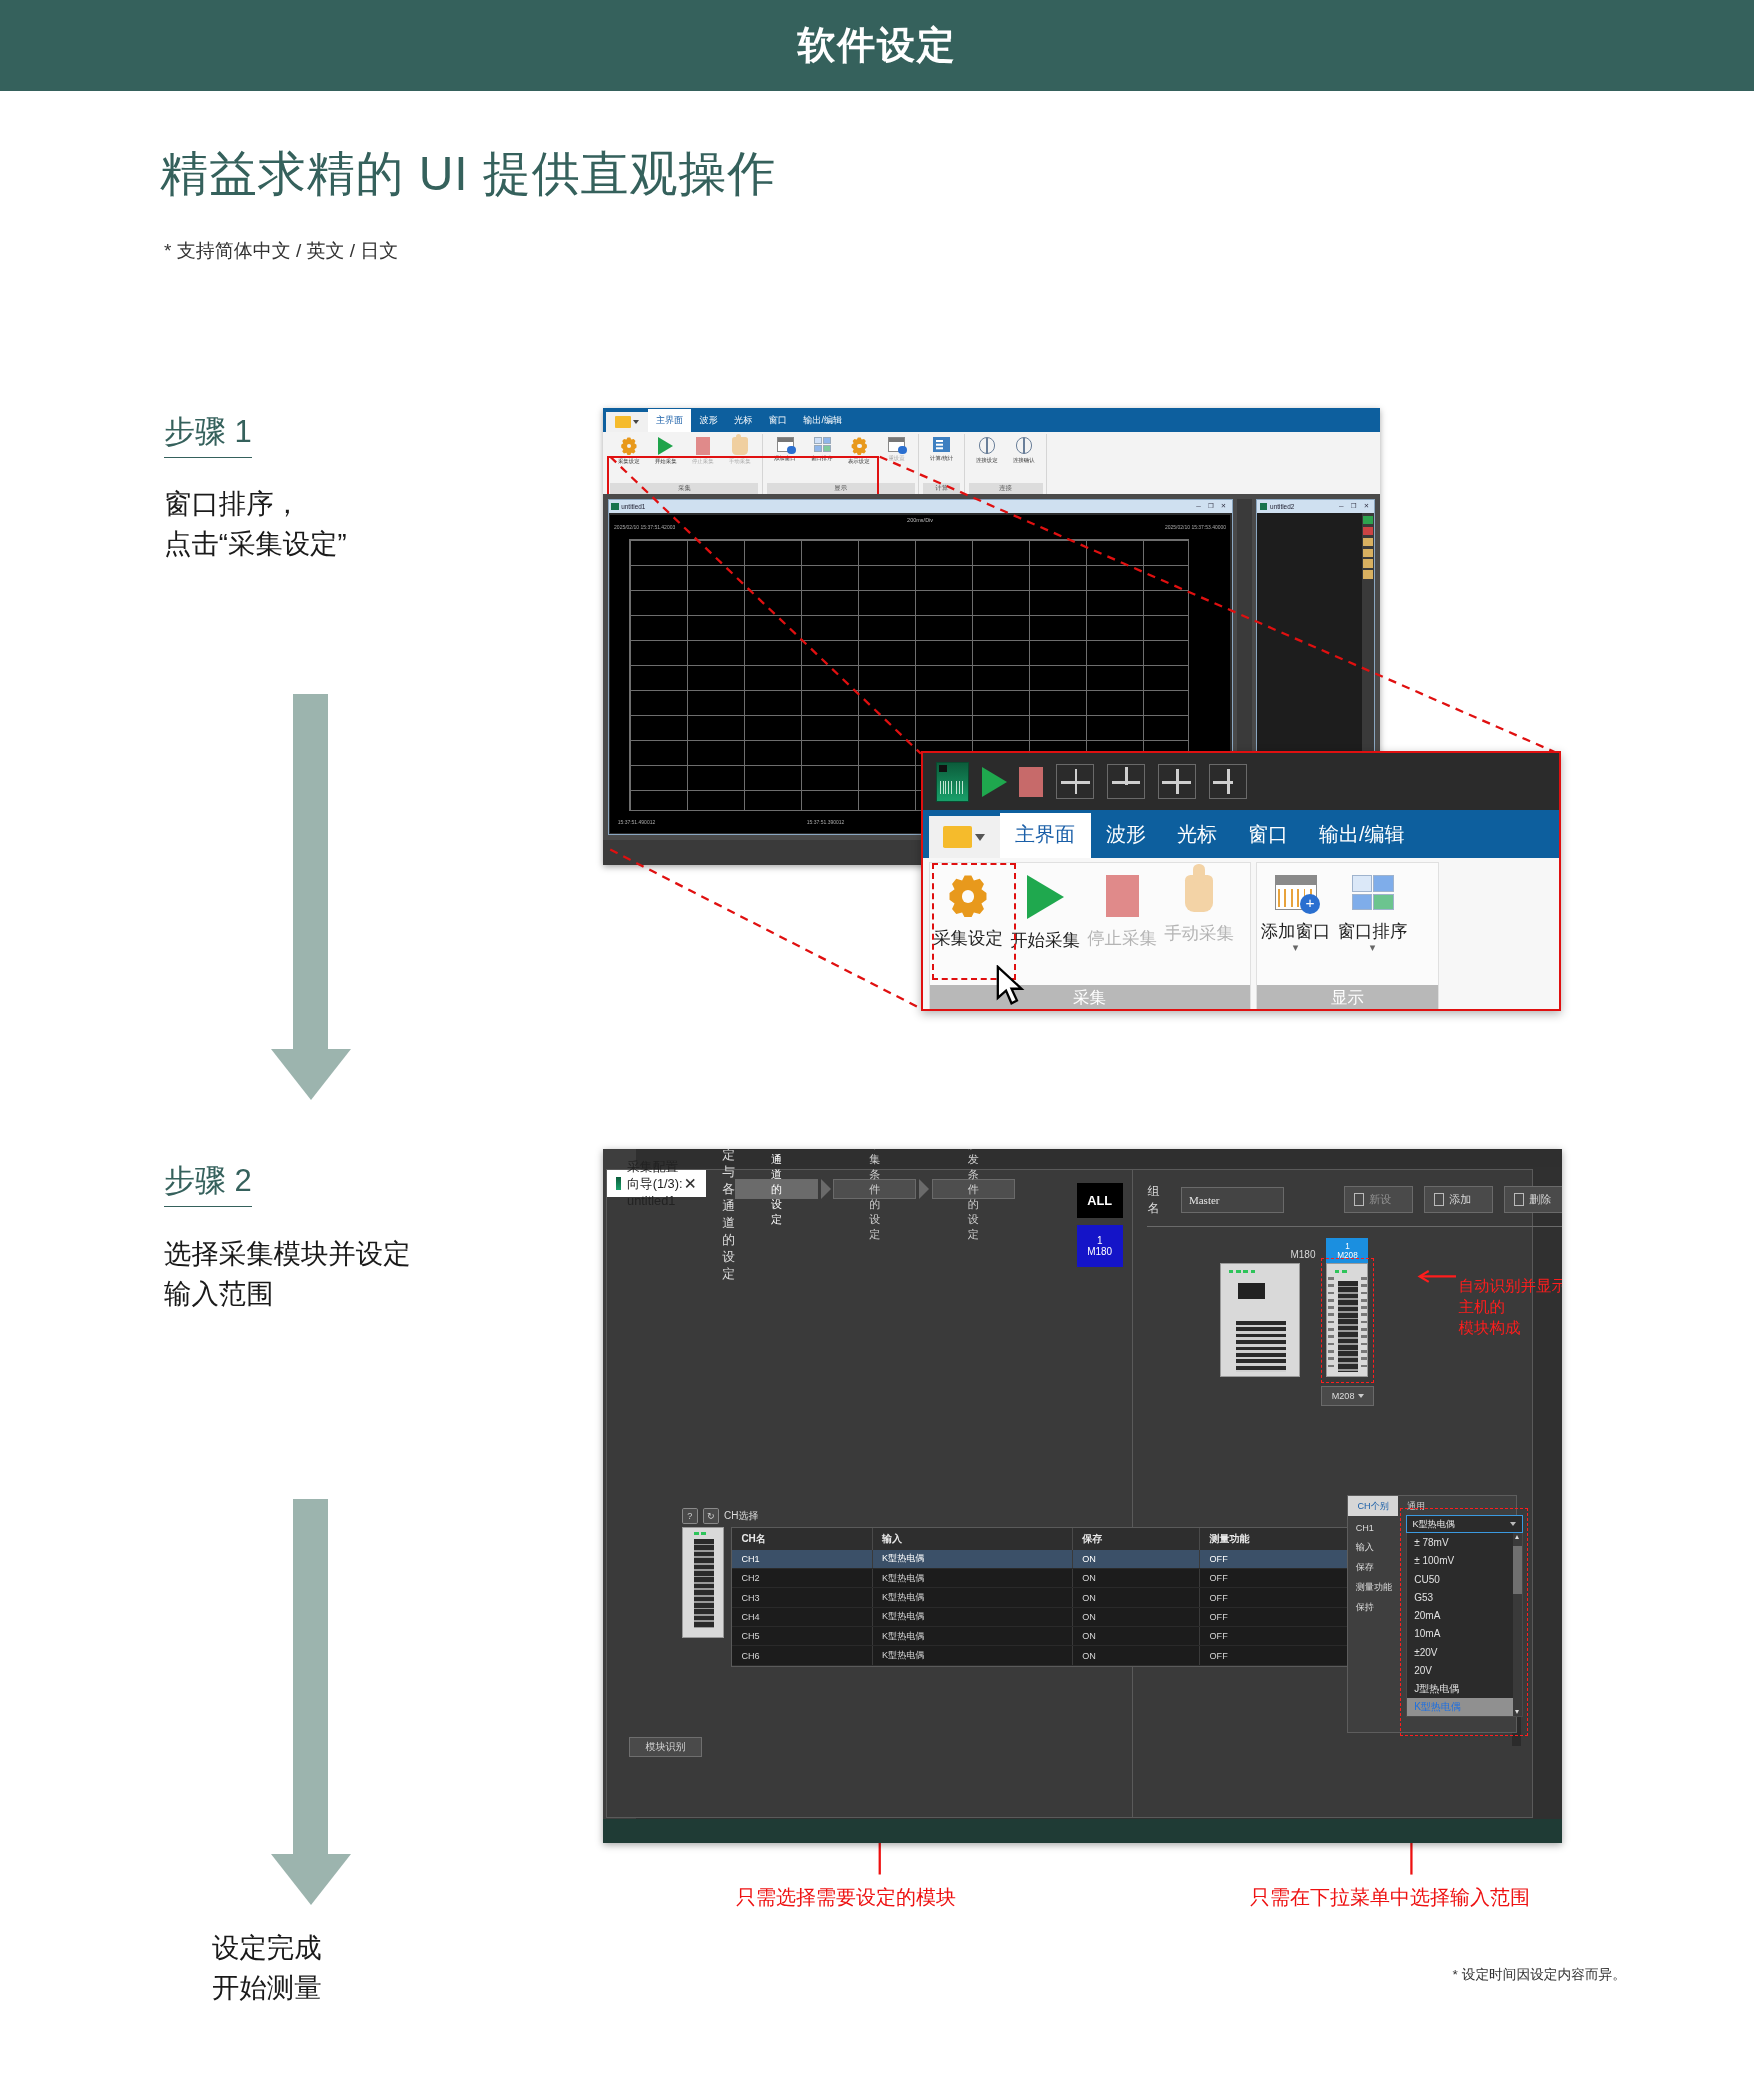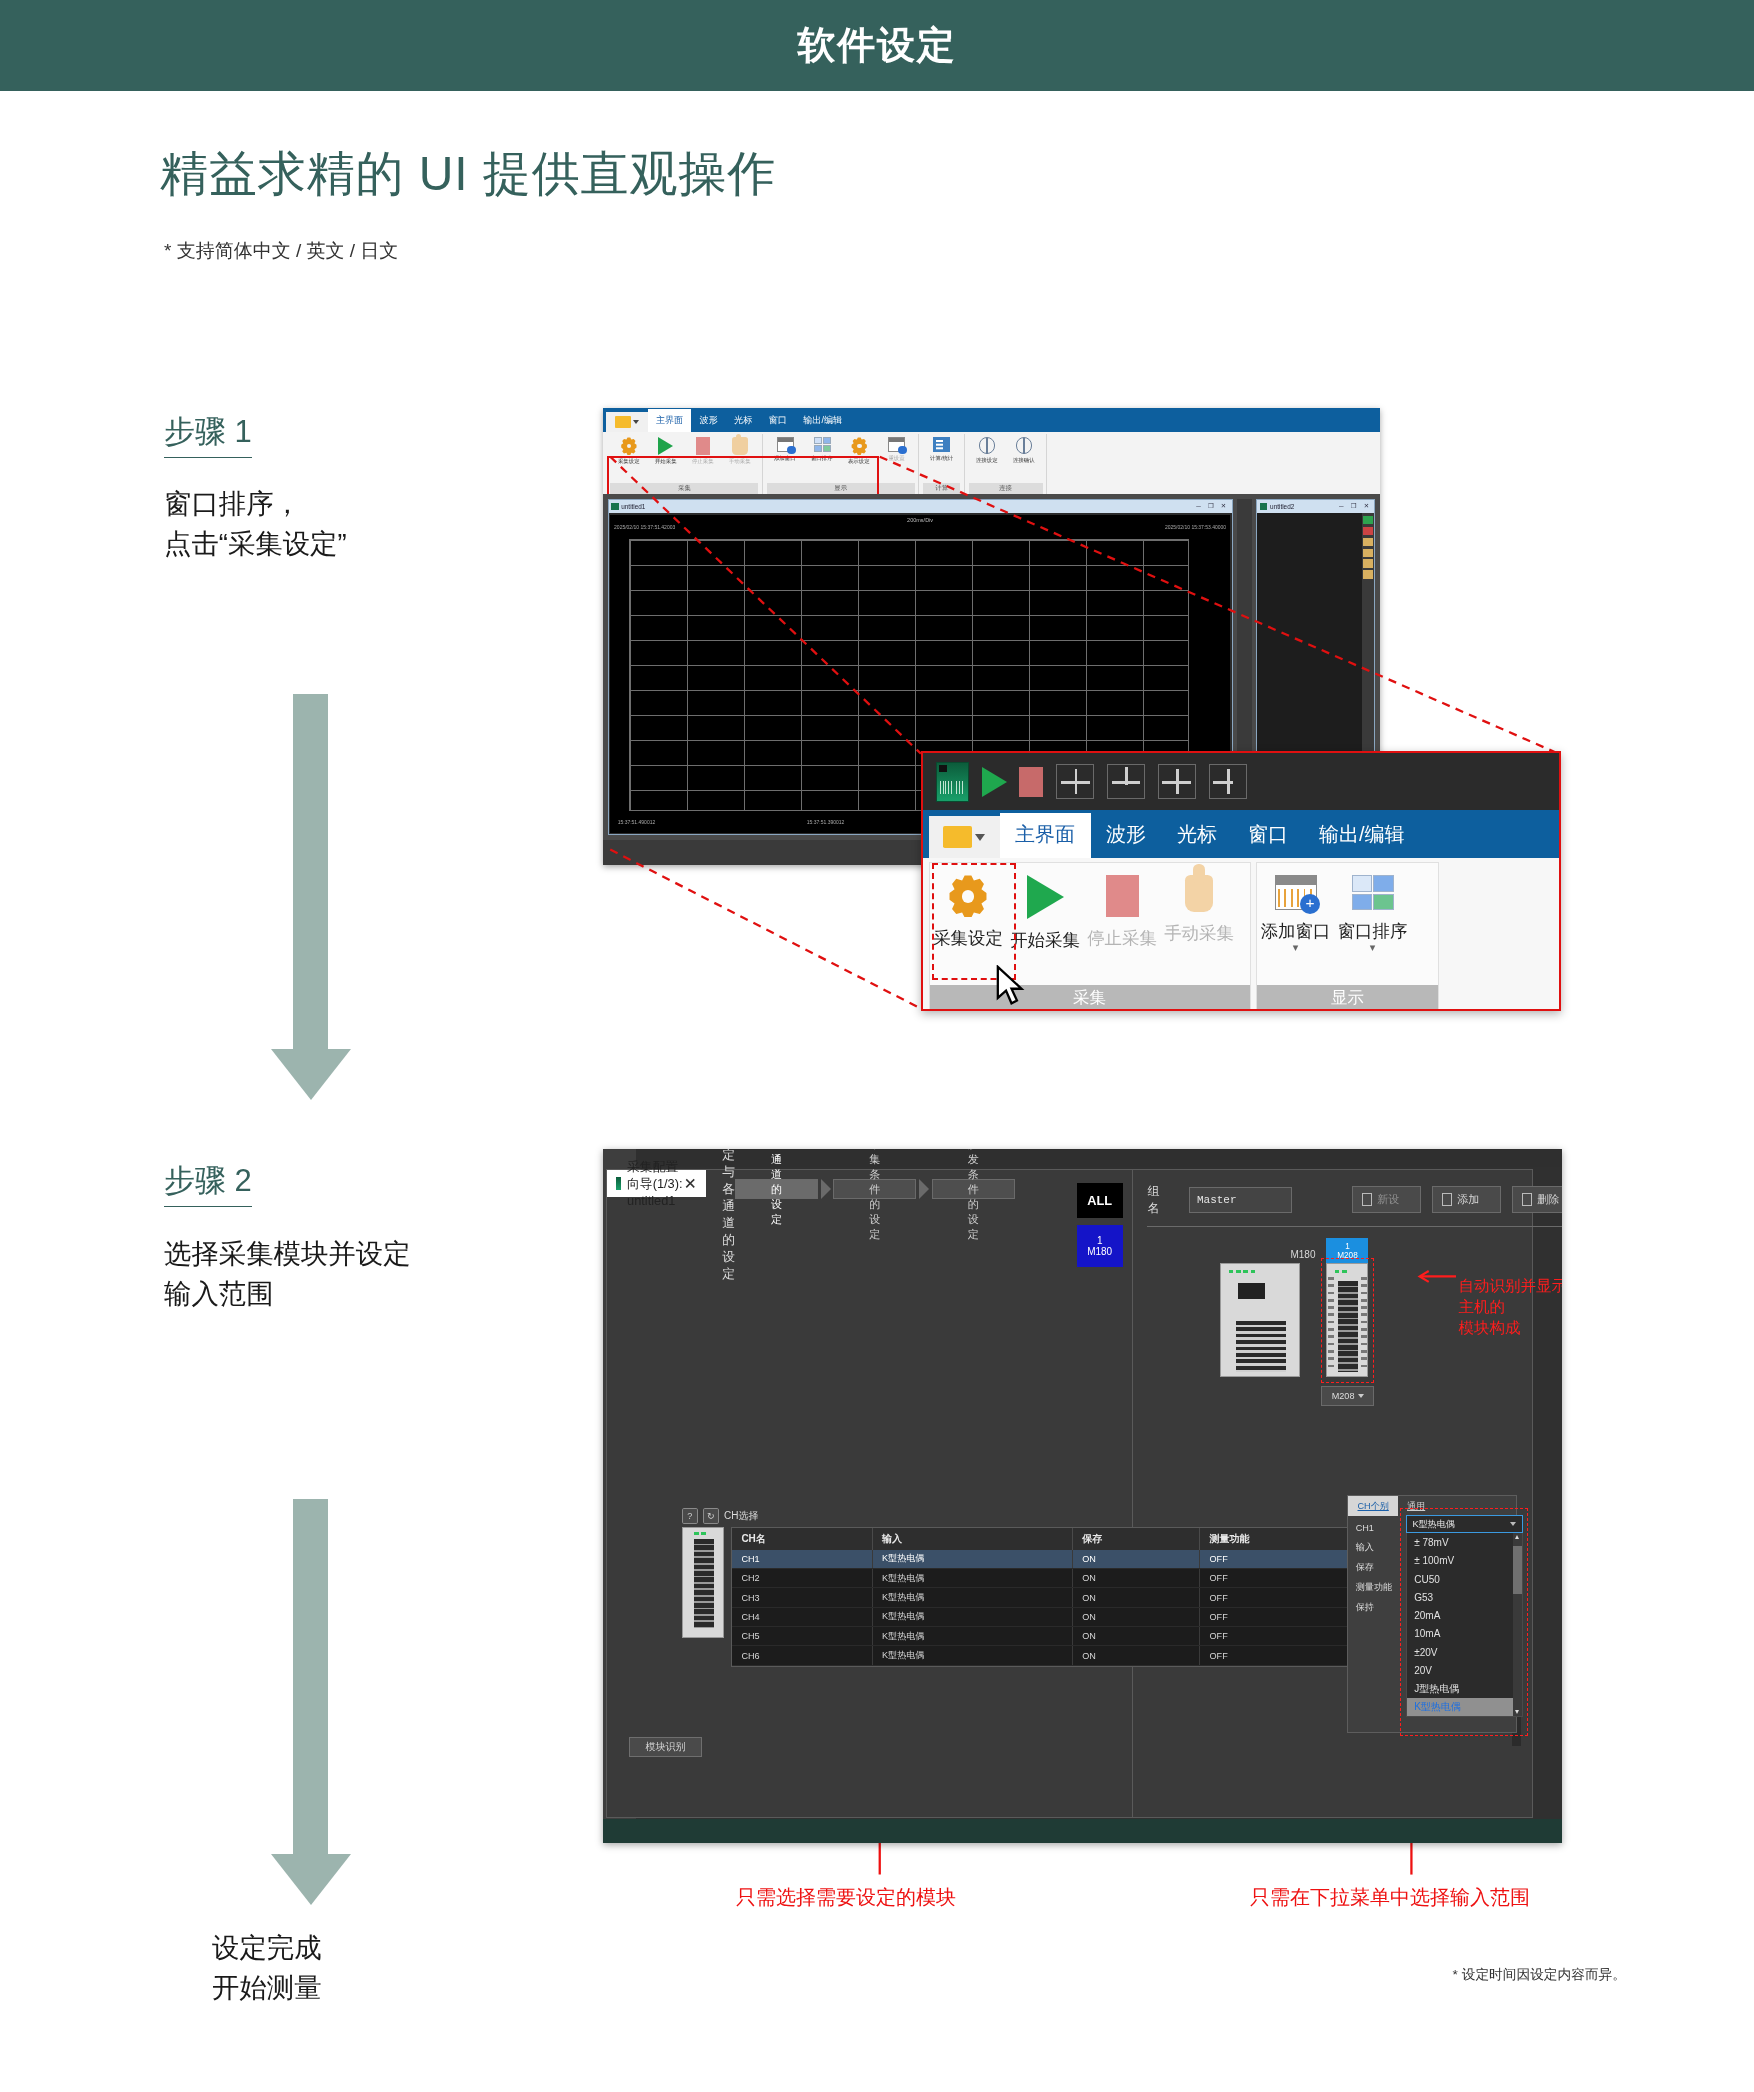--- a/index.html
+++ b/index.html
@@ -270,21 +270,21 @@
   .s2-all{width:46px;height:35px;background:#000000;color:#ffffff;font-size:12.8px;
           display:flex;align-items:center;justify-content:center;font-weight:bold;}
   .s2-mod{width:46px;height:42px;background:#1414c8;color:#ffffff;font-size:10px;margin-top:7.3px;
           display:flex;flex-direction:column;align-items:center;justify-content:center;}
   .s2-right{flex:1;border-left:0.9px solid #5a5a5a;padding:12.8px 14.6px 0;position:relative;}
 
   .s2-toolrow{display:flex;align-items:center;gap:11px;}
   .s2-lbl{color:#dcdcdc;font-size:12px;}
   .s2-input{width:110px;height:25.6px;background:#444;border:0.9px solid #6a6a6a;
             color:#e5e5e5;font-size:11px;display:flex;align-items:center;padding:0 7.3px;
-            font-family:Liberation Mono, monospace;margin-left:8px;}
+            font-family:Liberation Serif, serif;}
   .s2-tbtn{height:27.4px;min-width:69px;background:#4a4a4a;border:0.9px solid #6a6a6a;
            color:#d6d6d6;font-size:11px;display:flex;align-items:center;gap:5.5px;padding:0 8.2px;}
   .s2-tbtn.dim{color:#909090;}
   .s2-tbtn .gi{width:10px;height:12.8px;border:0.9px solid #bbb;}
   .s2-hr2{height:0.9px;background:#6a6a6a;margin:9.1px 0 0;}
 
   .s2-modrow{position:relative;height:151px;margin-top:5.5px;}
   .s2-mod180lab{position:absolute;left:143px;top:16.4px;color:#d8d8d8;font-size:10px;}
   .s2-chipmod{position:absolute;left:179px;top:5.5px;width:42px;height:27.4px;background:#1b8fe0;
               color:#fff;font-size:8.2px;display:flex;flex-direction:column;align-items:center;
@@ -329,21 +329,21 @@
                padding:3.7px 9.1px;border-right:0.9px solid #4a4a4a;font-weight:bold;}
   .s2-table td{color:#d6d6d6;font-size:9.1px;padding:2.7px 9.1px;border-right:0.9px solid #3a3a3a;
                border-bottom:0.9px solid #2a2a2a;}
   .s2-table tr.sel td{background:#3b5068;color:#ffffff;}
   .s2-scroll{position:absolute;right:0;top:20px;width:9.1px;bottom:0;background:#2b2b2b;}
 
   
   .s2-prop{position:absolute;right:14.6px;top:325px;width:170px;height:238px;
            background:#3f3f3f;border:0.9px solid #5d5d5d;}
   .s2-ptabs{display:flex;height:20px;}
-  .s2-ptab{padding:0 9.1px;font-size:9.1px;display:flex;align-items:center;color:#cfcfcf;text-decoration:underline;}
+  .s2-ptab{padding:0 9.1px;font-size:9.1px;display:flex;align-items:center;color:#cfcfcf;}
   .s2-ptab.active{background:#d6d6d6;color:#1a5fa8;}
   .s2-plist{padding:7.3px 7.3px 0;}
   .s2-prow{color:#dcdcdc;font-size:9.1px;margin-bottom:7.3px;}
 
   
   .s2-combo{position:absolute;right:9.1px;top:345px;width:117px;}
   .s2-cobox{height:18.3px;background:#2b2b2b;border:0.9px solid #3b9ae0;color:#e8e8e8;
             font-size:9.1px;display:flex;align-items:center;padding:0 5.5px;}
   .s2-cobox .cv{margin-left:auto;border-left:3.7px solid transparent;border-right:3.7px solid transparent;
                 border-top:4.6px solid #bbb;}

